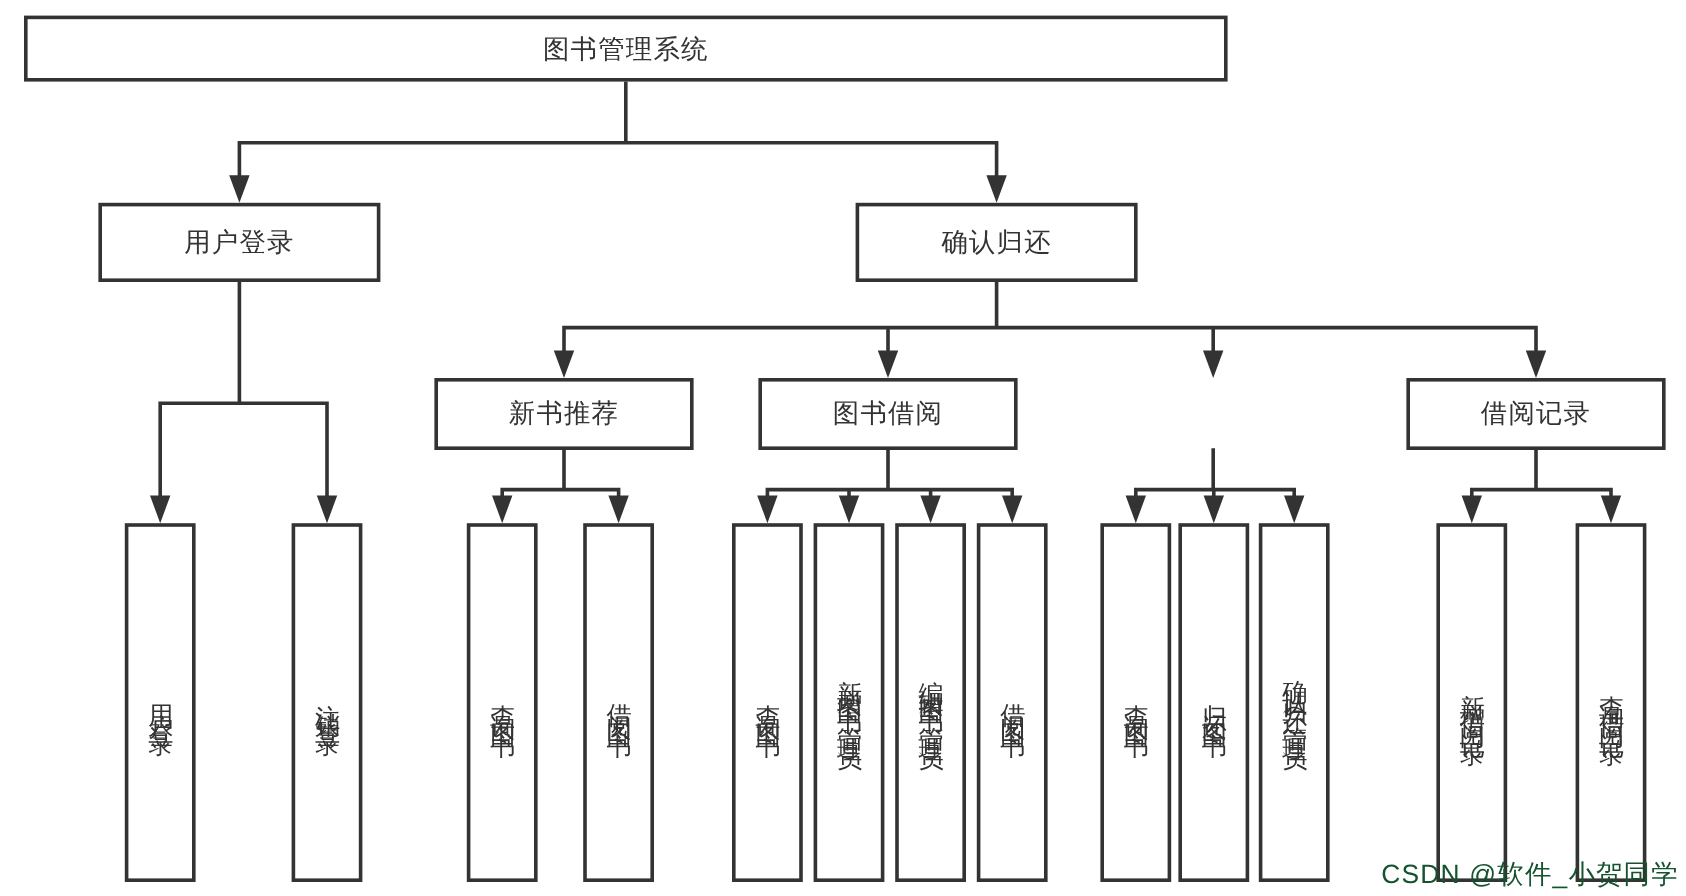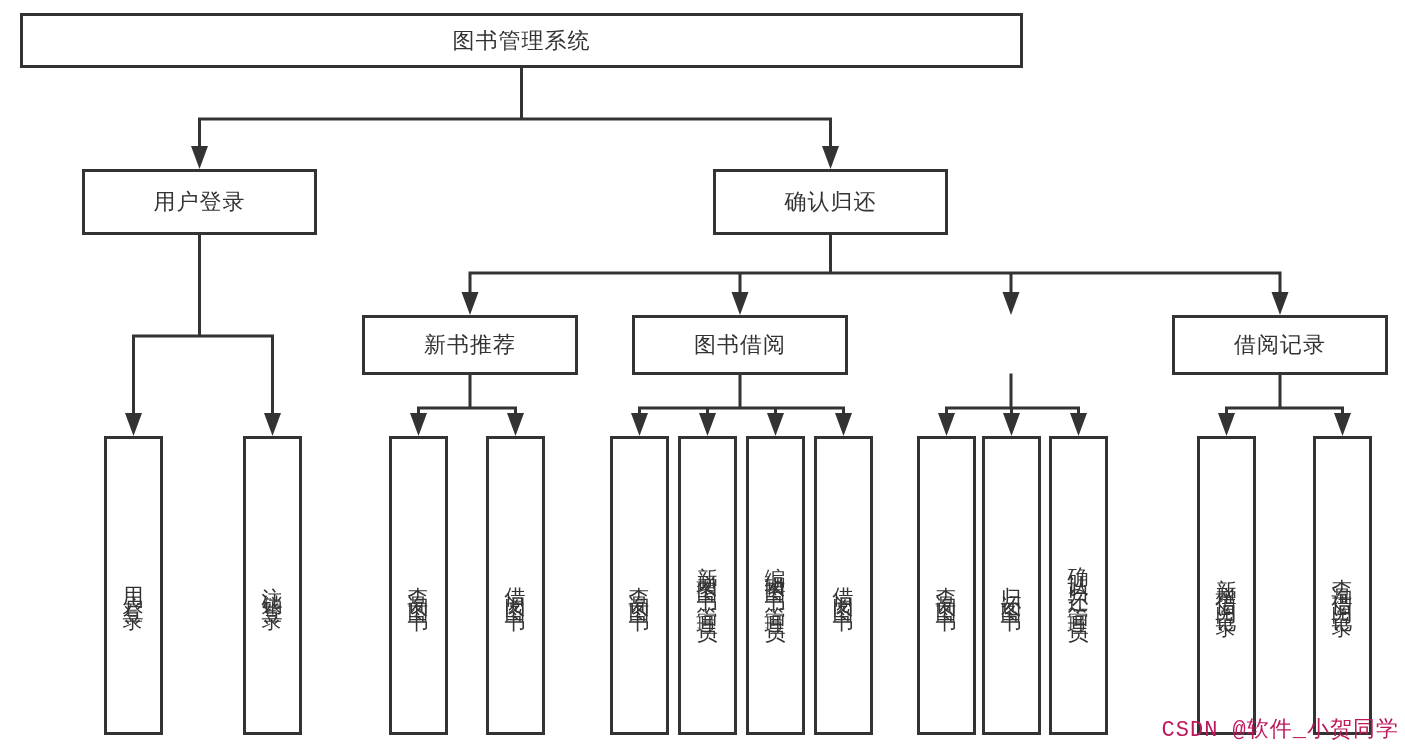--- a/index.html
+++ b/index.html
@@ -60,24 +60,23 @@
   .c0 { left: 917px; }
   .c1 { left: 982px; }
   .c2 { left: 1049px; }
   .r0 { left: 1197px; }
   .r1 { left: 1313px; }
   .watermark {
     position: absolute;
     right: 6px;
     bottom: 3px;
     font-size: 22px;
-    color: #be185d;
+    color: #14532d;
     letter-spacing: 1px;
     white-space: nowrap;
-    font-family: Liberation Mono, monospace;
   }
 </style>
 </head>
 <body>
 
 <div class="canvas">
 
   <svg class="connectors" viewBox="0 0 1405 747" xmlns="http://www.w3.org/2000/svg">
     <path fill="none" stroke="#333333" stroke-width="3" stroke-linecap="square" d="
       M521.5 68 V119

